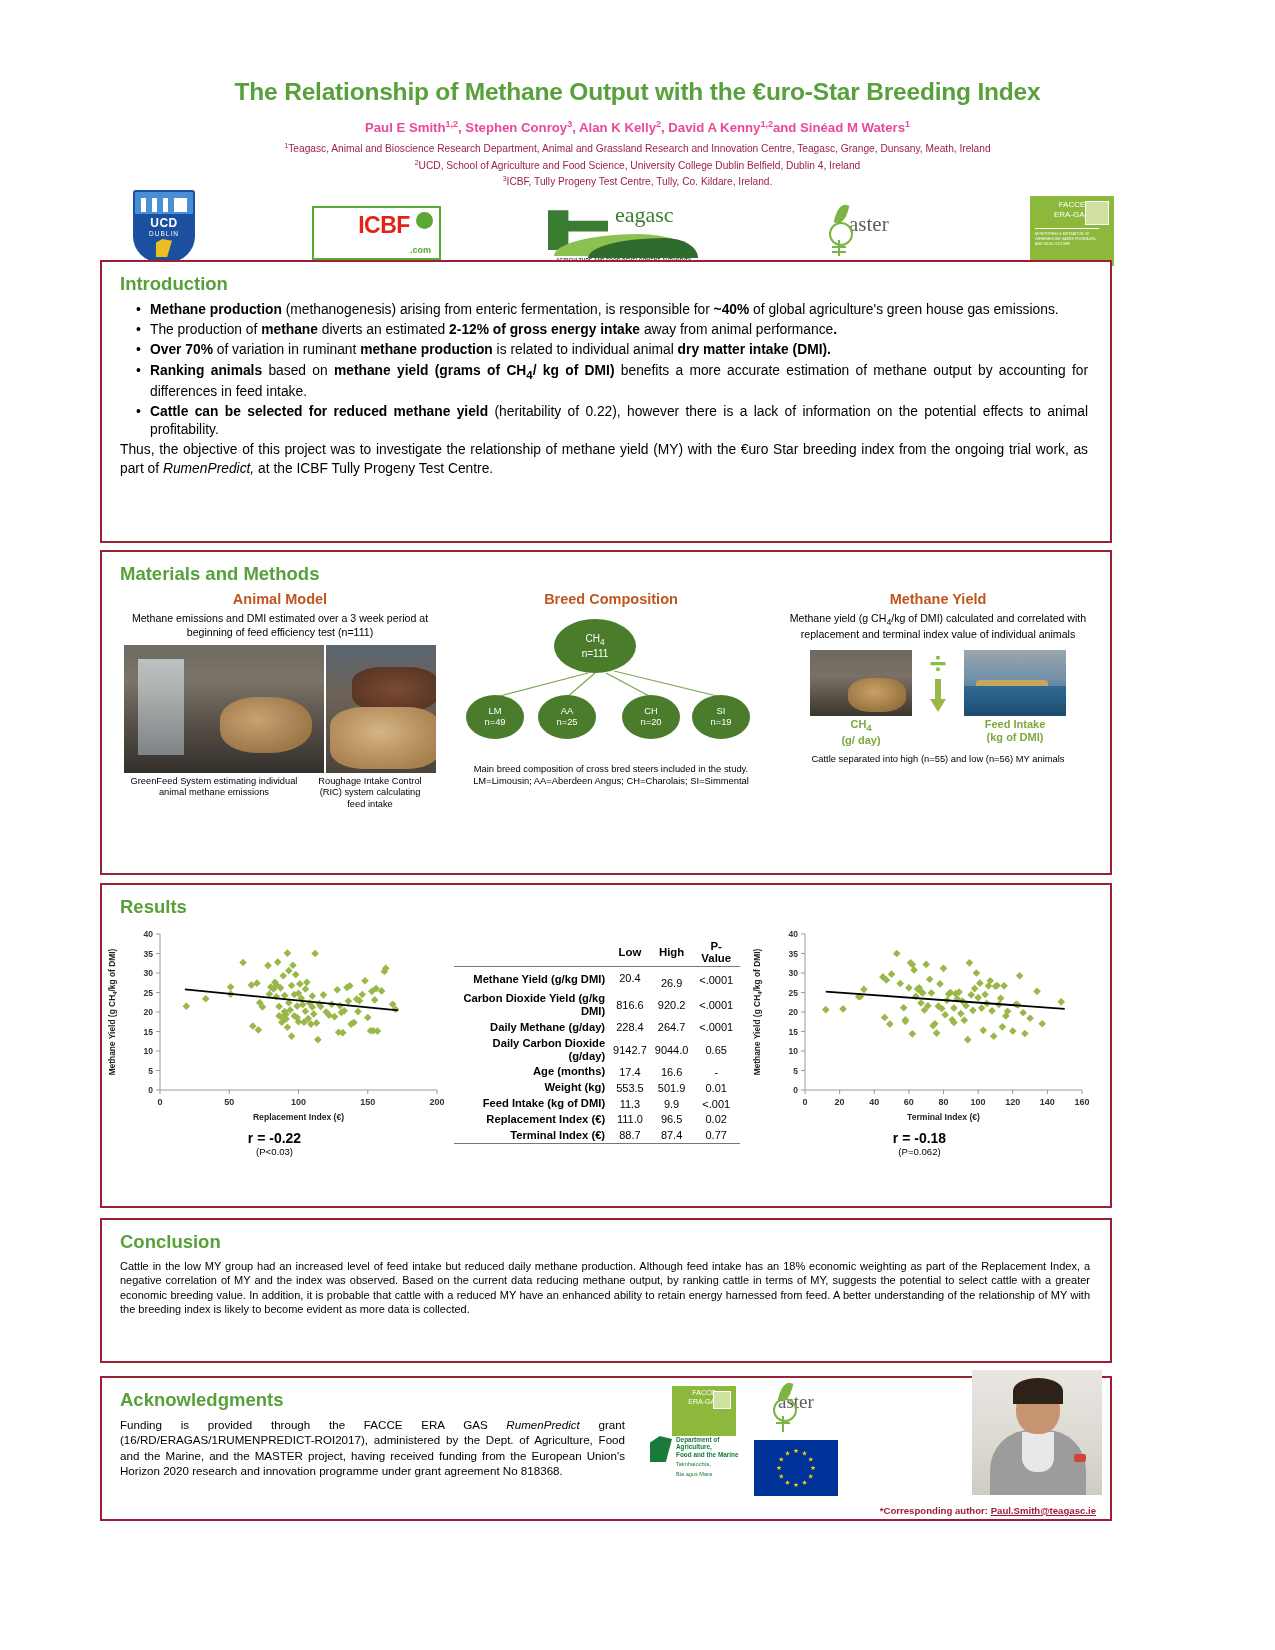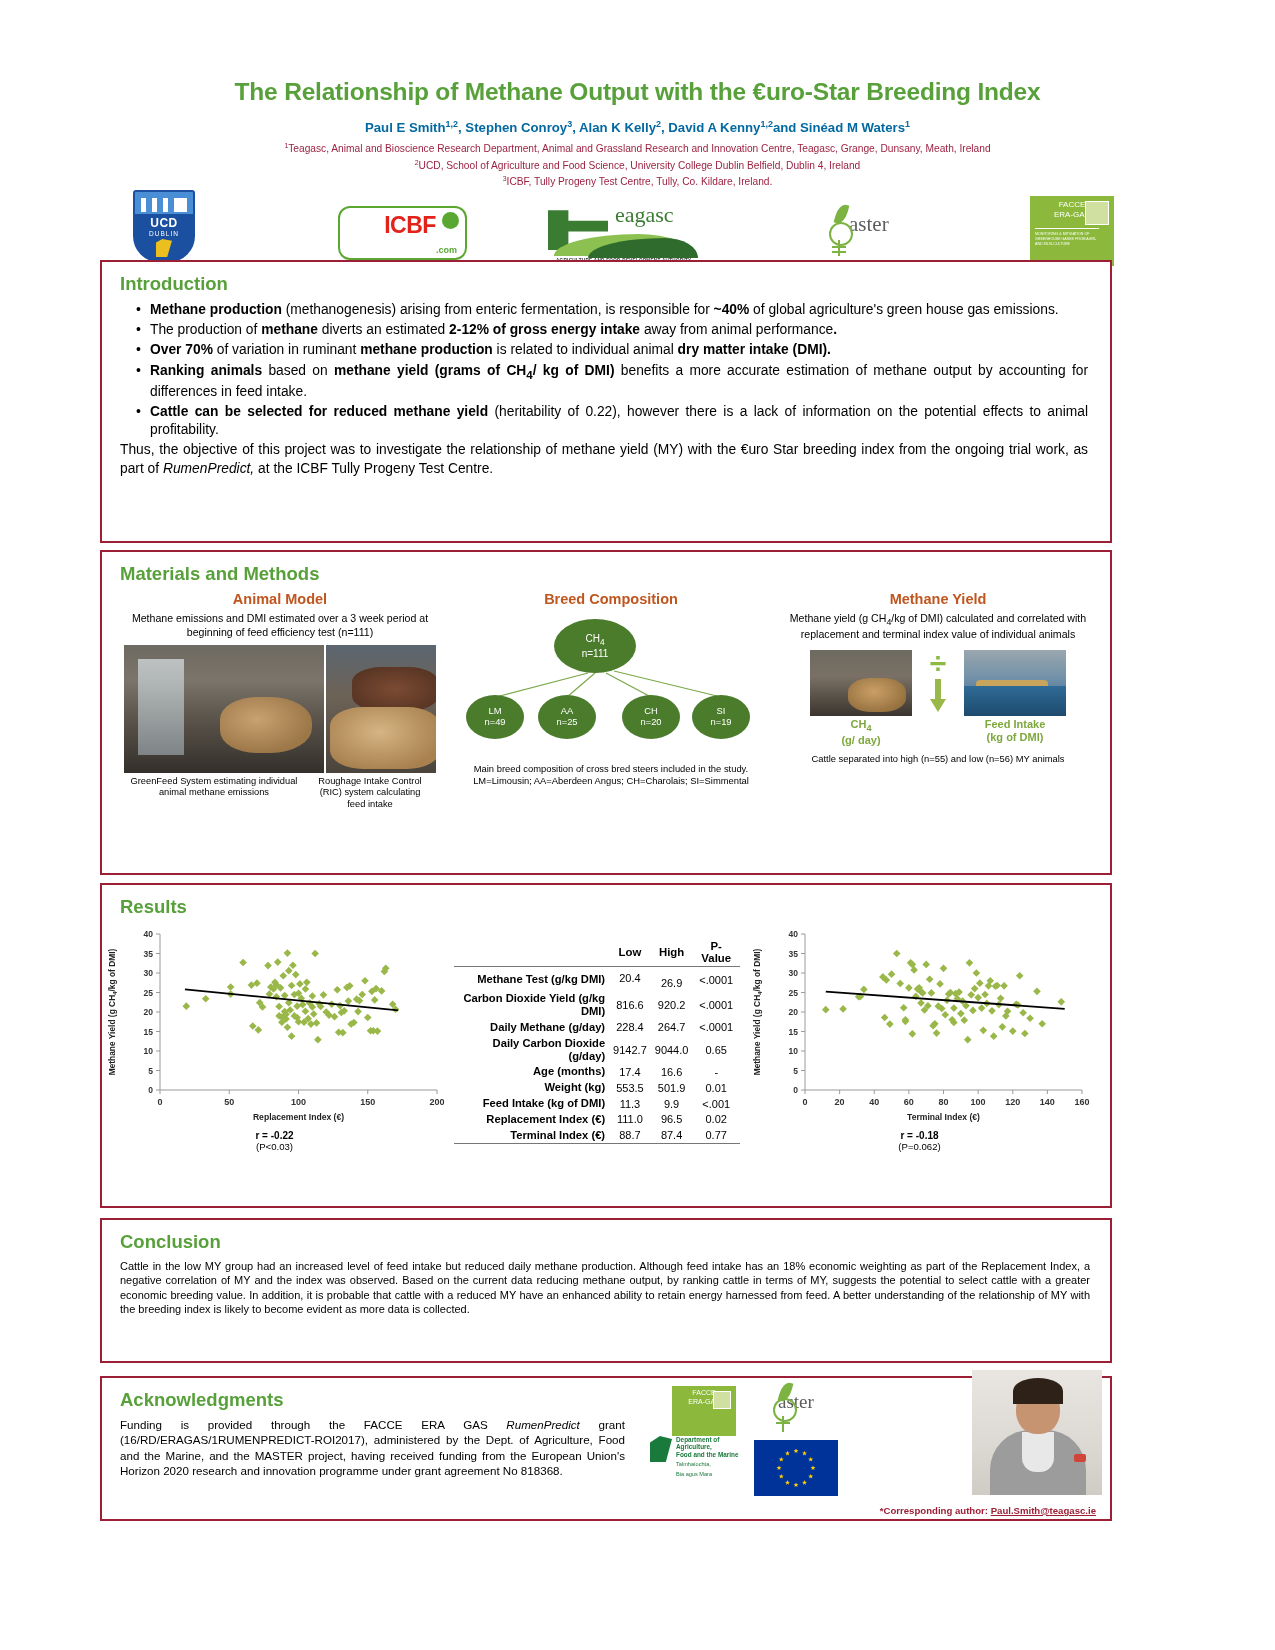--- a/index.html
+++ b/index.html
@@ -9,21 +9,21 @@
     -webkit-font-smoothing:antialiased;
   }
   .poster{position:relative;width:1275px;height:1650px;overflow:hidden;}
 
   
   .hdr{padding-top:78px;text-align:center;}
   .hdr-title{
     font-size:24.5px;font-weight:bold;color:#57a03a;letter-spacing:-.2px;
   }
   .hdr-authors{
-    margin-top:13px;font-size:13.2px;font-weight:bold;color:#0369a1;
+    margin-top:13px;font-size:13.2px;font-weight:bold;color:#ec4899;
   }
   .hdr-aff{margin-top:6px;font-size:10.2px;color:#9c2240;line-height:1.45;}
   .hdr-aff div{font-size:10.2px;}
   sup{font-size:.68em;vertical-align:super;}
 
   .logos{position:relative;height:72px;margin-top:6px;}
   .logo{position:absolute;padding-left:15px;}
 
   
   .ucd{left:118px;top:-6px;width:62px;height:74px;}
@@ -42,22 +42,22 @@
   .ucd-txt{color:#fff;font-size:12px;font-weight:bold;text-align:center;margin-top:2px;letter-spacing:.5px;}
   .ucd-sub{color:#fff;font-size:6.5px;text-align:center;letter-spacing:1px;}
   .ucd-harp{
     margin:2px auto 0;width:16px;height:18px;
     background:#f5c518;
     clip-path:polygon(0 100%,0 20%,40% 0,100% 10%,70% 100%);
     opacity:.95;
   }
 
   
-  .icbf{left:338px;top:10px;width:110px;height:50px;
-    border:2px solid #5aa832;border-radius:12px;background:#fff;}
+  .icbf{left:312px;top:10px;width:110px;height:50px;
+    border:2px solid #5aa832;border-radius:0;background:#fff;}
   .icbf-t{font-size:23px;font-weight:bold;color:#e2231a;text-align:center;line-height:34px;letter-spacing:-.5px;}
   .icbf-dot{position:absolute;right:6px;top:4px;width:17px;height:17px;border-radius:50%;background:#5aa832;}
   .icbf-com{position:absolute;right:8px;bottom:3px;font-size:9px;font-weight:bold;color:#5aa832;}
 
   
   .teag{left:548px;top:6px;width:150px;height:60px;}
   .teag-word{font-size:22px;color:#3b7c33;font-family:"Liberation Serif",serif;padding-left:52px;line-height:26px;}
   .teag-swoosh{
     position:absolute;left:0;top:4px;width:60px;height:44px;
     background:#3b7c33;
@@ -173,21 +173,21 @@
   .mlabels{display:flex;justify-content:center;gap:10px;margin-top:2px;}
   .mlab{width:102px;text-align:center;font-size:11px;font-weight:bold;color:#7ea83c;line-height:1.15;}
   .mlabsp{width:32px;}
 
   
   #res{top:883px;height:325px;}
   .rwrap{display:flex;margin-top:2px;}
   .chartbox{width:345px;}
   .tblbox{width:300px;padding-top:14px;}
   .chart-cap{text-align:center;margin-top:2px;}
-  .rval{font-size:10px;font-weight:bold;}
+  .rval{font-size:14px;font-weight:bold;}
   .pval{font-size:9.6px;}
 
   table.res{border-collapse:collapse;width:286px;margin:0 auto;font-size:11px;}
   table.res th{font-weight:bold;padding:2px 4px;font-size:11.4px;}
   table.res td{padding:1.5px 4px;}
   table.res .lbl{text-align:right;font-weight:bold;font-size:11.2px;line-height:1.15;}
   table.res .num{text-align:center;font-size:11px;}
   .topline td,.topline th{border-bottom:1.2px solid #777;}
 
   
@@ -517,21 +517,21 @@
           <thead>
             <tr class="topline">
               <th></th>
               <th>Low</th>
               <th>High</th>
               <th>P-Value</th>
             </tr>
           </thead>
           <tbody id="res-body">
               <tr class="">
-                <td class="lbl" style="padding-top: 3px;">Methane Test (g/kg DMI)</td>
+                <td class="lbl" style="padding-top: 3px;">Methane Yield (g/kg DMI)</td>
                 <td class="num" style="padding-top: 0;">20.4</td>
                 <td class="num" style="padding-top: 10px;">26.9</td>
                 <td class="num" style="padding-top: 3px;">&lt;.0001</td>
               </tr>
               <tr class="">
                 <td class="lbl">Carbon Dioxide Yield (g/kg DMI)</td>
                 <td class="num">816.6</td>
                 <td class="num">920.2</td>
                 <td class="num">&lt;.0001</td>
               </tr>

